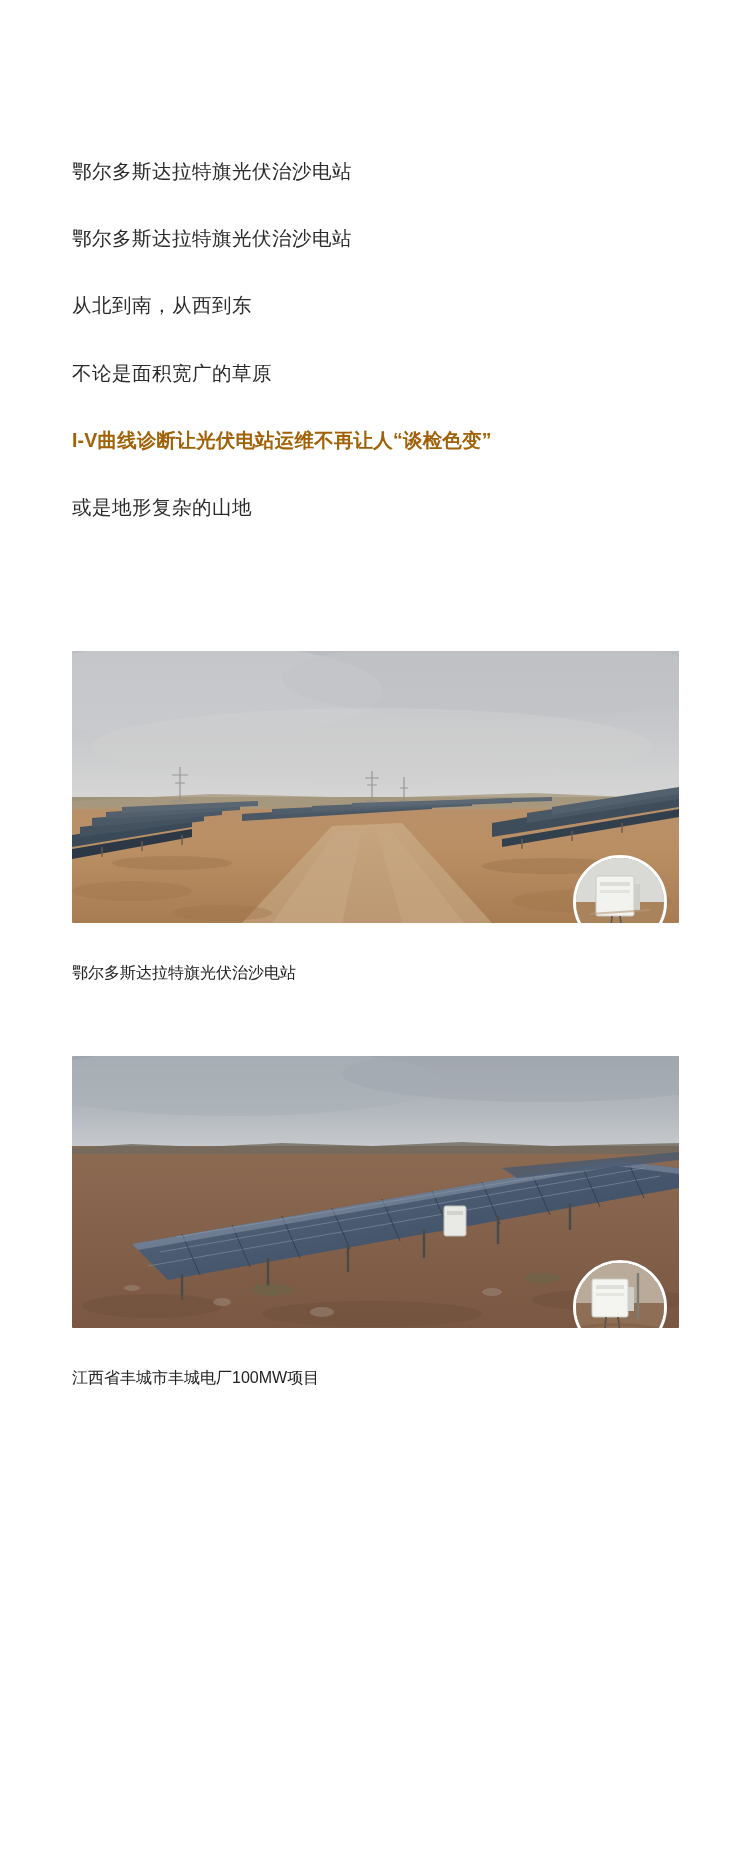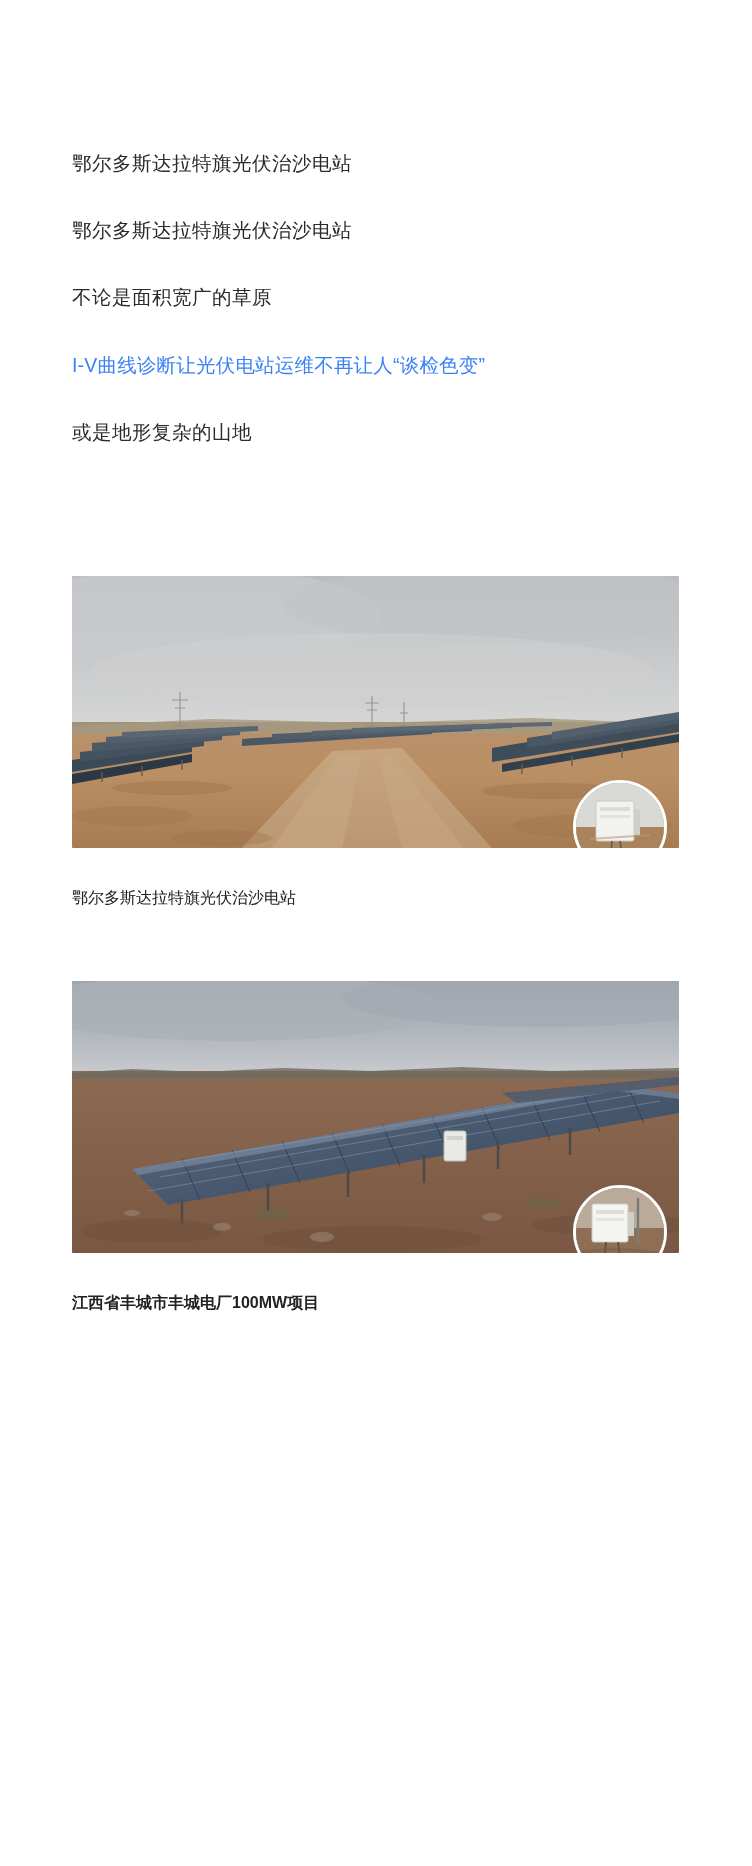--- a/index.html
+++ b/index.html
@@ -13,35 +13,35 @@
     font-family: "Liberation Sans", sans-serif;
     color: #222222;
     position: relative;
     overflow: hidden;
   }
   .page {
     width: 752px;
     min-height: 1866px;
     background: #ffffff;
     box-sizing: border-box;
-    padding: 0 72px;
+    padding: 8px 72px;
   }
   .spacer-top { height: 148px; }
 
   .para {
     font-size: 19.5px;
     line-height: 1.6;
     color: #2b2b2b;
     margin: 0 0 36px 0;
     letter-spacing: 0.5px;
     font-weight: 400;
   }
   .para.bold {
-    font-weight: 400;
-    color: #3b82f6;
+    font-weight: 700;
+    color: #a16207;
     letter-spacing: 0.2px;
   }
   .gap-block { height: 92px; }
 
   .figure {
     margin: 0 0 0 0;
     position: relative;
   }
   .photo {
     position: relative;
@@ -71,20 +71,21 @@
 </style>
 </head>
 <body>
 
 <div class="page">
 
   <div class="spacer-top"></div>
 
   <p class="para">鄂尔多斯达拉特旗光伏治沙电站</p>
   <p class="para">鄂尔多斯达拉特旗光伏治沙电站</p>
+  <p class="para">从北到南，从西到东</p>
   <p class="para">不论是面积宽广的草原</p>
   <p class="para bold">I-V曲线诊断让光伏电站运维不再让人“谈检色变”</p>
   <p class="para">或是地形复杂的山地</p>
 
   <div class="gap-block"></div>
 
   <div class="figure">
     <div class="photo">
       <svg width="607" height="272" viewBox="0 0 607 272" xmlns="http://www.w3.org/2000/svg" role="img">
         <defs>
@@ -268,15 +269,15 @@
           <rect x="20" y="30" width="28" height="3" fill="#e6e6e1"></rect>
           <rect x="52" y="24" width="6" height="24" fill="#cfcfc9"></rect>
           <path d="M62 10 L62 56" stroke="#7c7c76" stroke-width="2.4"></path>
           <path d="M30 54 L28 76 M42 54 L45 76" stroke="#55524c" stroke-width="1.6" fill="none"></path>
           <path d="M6 64 Q44 58 84 66" stroke="#7a5c44" stroke-width="3" fill="none" opacity="0.5"></path>
         </svg>
       </div>
     </div>
   </div>
   <div class="caption2-gap"></div>
-  <p class="caption" style="margin-top:0;font-weight:bold;">江西省丰城市丰城电厂100MW项目</p>
+  <p class="caption" style="margin-top:0;">江西省丰城市丰城电厂100MW项目</p>
 
 </div>
 
 </body></html>

